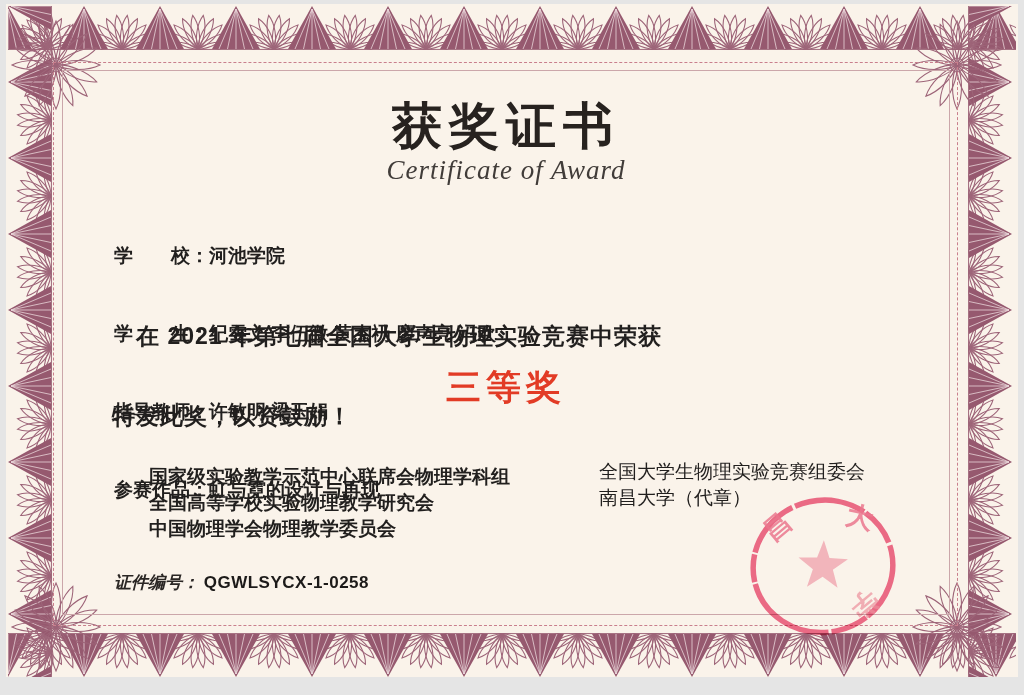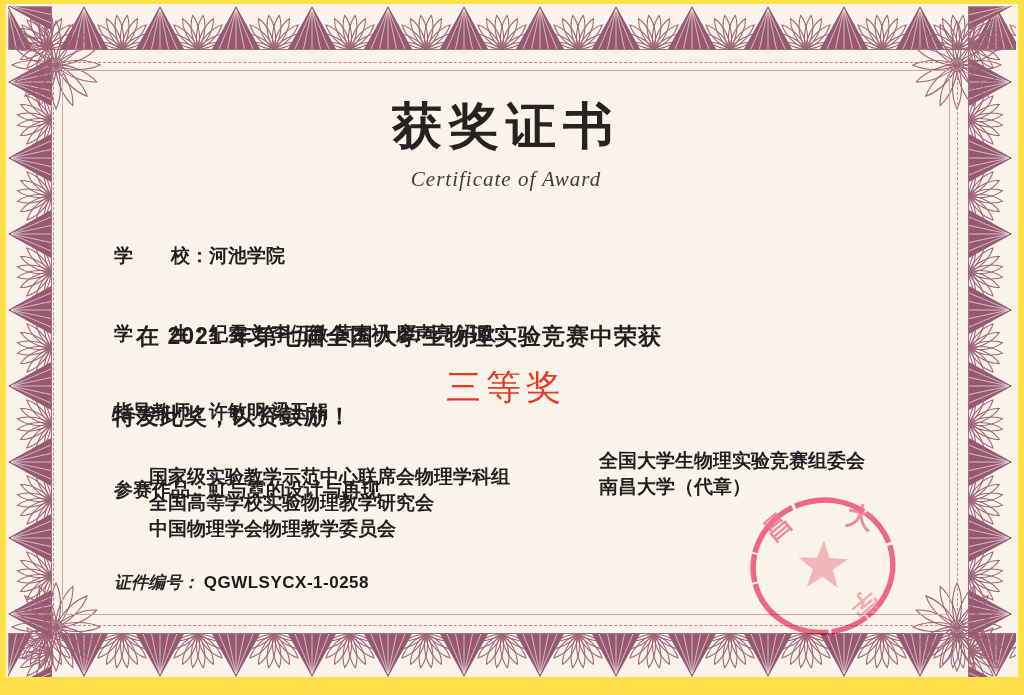--- a/index.html
+++ b/index.html
@@ -1,47 +1,47 @@
 <!DOCTYPE html>
 <html><head>
 <meta charset="utf-8">
 <style>
   html,body{margin:0;padding:0;background:#ffffff;}
-  .stage{position:relative;width:1024px;height:695px;background:#fde047;overflow:hidden;
+  .stage{position:relative;width:1024px;height:695px;background:#e5e5e5;overflow:hidden;
          font-family:"Liberation Sans",sans-serif;color:#211f1e;}
   .border-svg{position:absolute;left:0;top:0;}
   
   .frame-outer{position:absolute;left:53px;top:62px;width:903px;height:562px;
                border:1px dashed #c97f8d;}
   .frame-inner{position:absolute;left:62px;top:70px;width:886px;height:543px;
                border:1px solid #cba6aa;}
   .content{position:absolute;left:62px;top:70px;width:888px;height:546px;}
 
   .title-wrap{position:absolute;top:28px;left:0;width:100%;text-align:center;}
   .title{font-family:"DejaVu Serif","Liberation Serif",serif;font-weight:bold;
          font-size:50px;letter-spacing:7px;color:#27221f;line-height:1.1;}
   .subtitle{font-family:"Liberation Serif","DejaVu Serif",serif;font-style:italic;
-            font-size:21px;color:#413c39;letter-spacing:1px;margin-top:14px;}
+            font-size:27px;color:#413c39;letter-spacing:1px;margin-top:2px;}
 
   .fields{position:absolute;top:121px;left:52px;font-size:19px;font-weight:bold;
           line-height:26px;white-space:pre;text-align:right;}
   .field-row{display:flex;}
   .field-label{white-space:pre;}
   .field-value{white-space:pre;}
 
   .award-statement{position:absolute;top:251px;left:74px;font-size:23px;font-weight:bold;
                    letter-spacing:1px;}
   .award-level{position:absolute;top:294px;left:0;width:100%;text-align:center;
-               font-size:35px;font-weight:normal;color:#e23b25;letter-spacing:5px;}
+               font-size:35px;font-weight:bold;color:#e23b25;letter-spacing:5px;}
   .closing{position:absolute;top:331px;left:50px;font-size:23px;font-weight:bold;
            letter-spacing:1px;}
 
   .issuers-left{position:absolute;top:394px;left:52px;font-size:19px;font-weight:bold;
                 line-height:26px;margin-left:35px;}
-  .issuers-right{position:absolute;top:378px;left:537px;font-size:19px;font-weight:bold;
+  .issuers-right{position:absolute;top:389px;left:537px;font-size:19px;font-weight:normal;
                  line-height:26px;}
 
   .certno{position:absolute;top:501px;left:52px;font-size:17px;}
   .certno-label{font-family:"DejaVu Serif","Liberation Serif",serif;font-style:italic;
                 font-weight:bold;color:#2a2624;}
   .certno-value{font-weight:bold;letter-spacing:.5px;color:#1c1a19;}
   .date{position:absolute;top:499px;left:616px;font-size:20px;font-weight:bold;
         letter-spacing:1px;color:#262321;}
 
   .seal{position:absolute;left:742px;top:492px;width:166px;height:158px;

